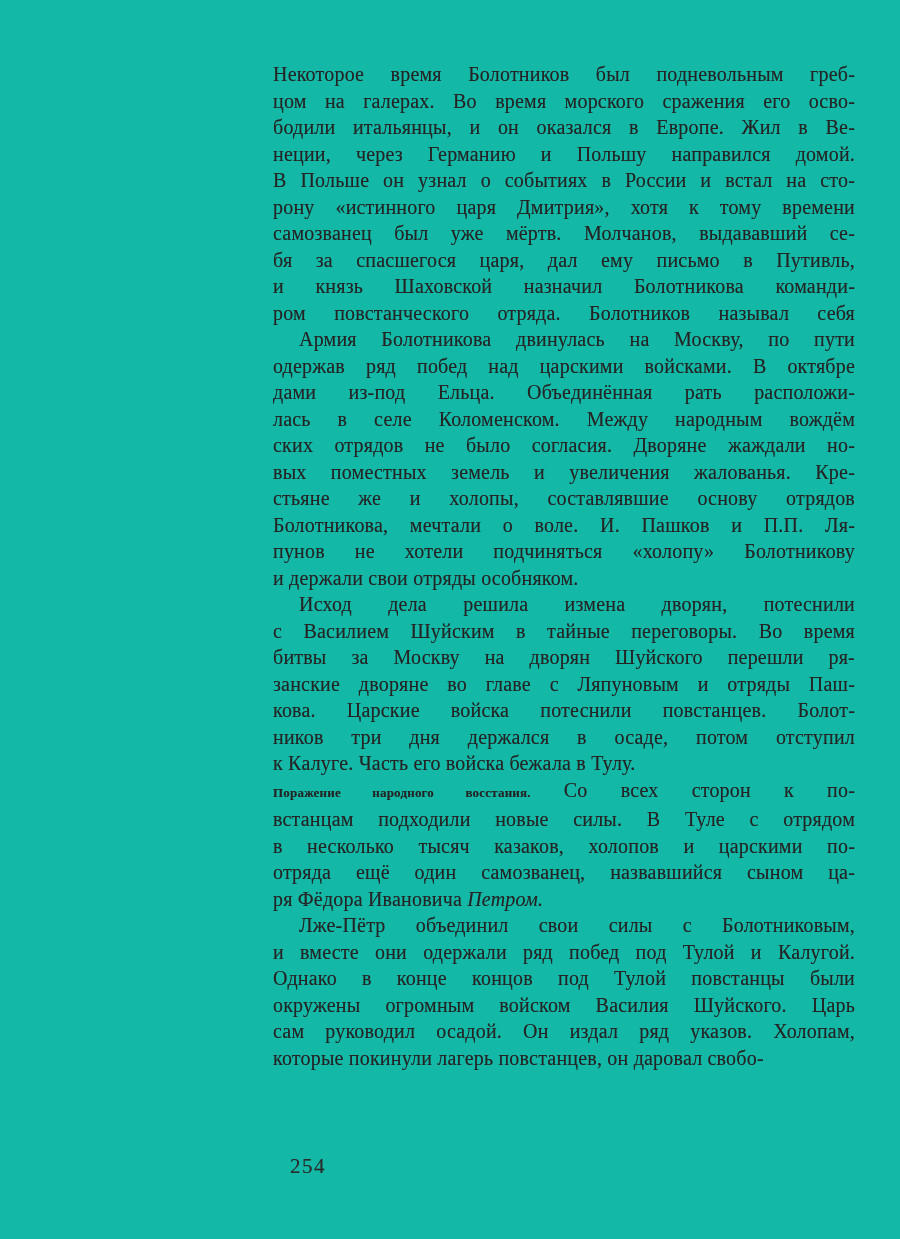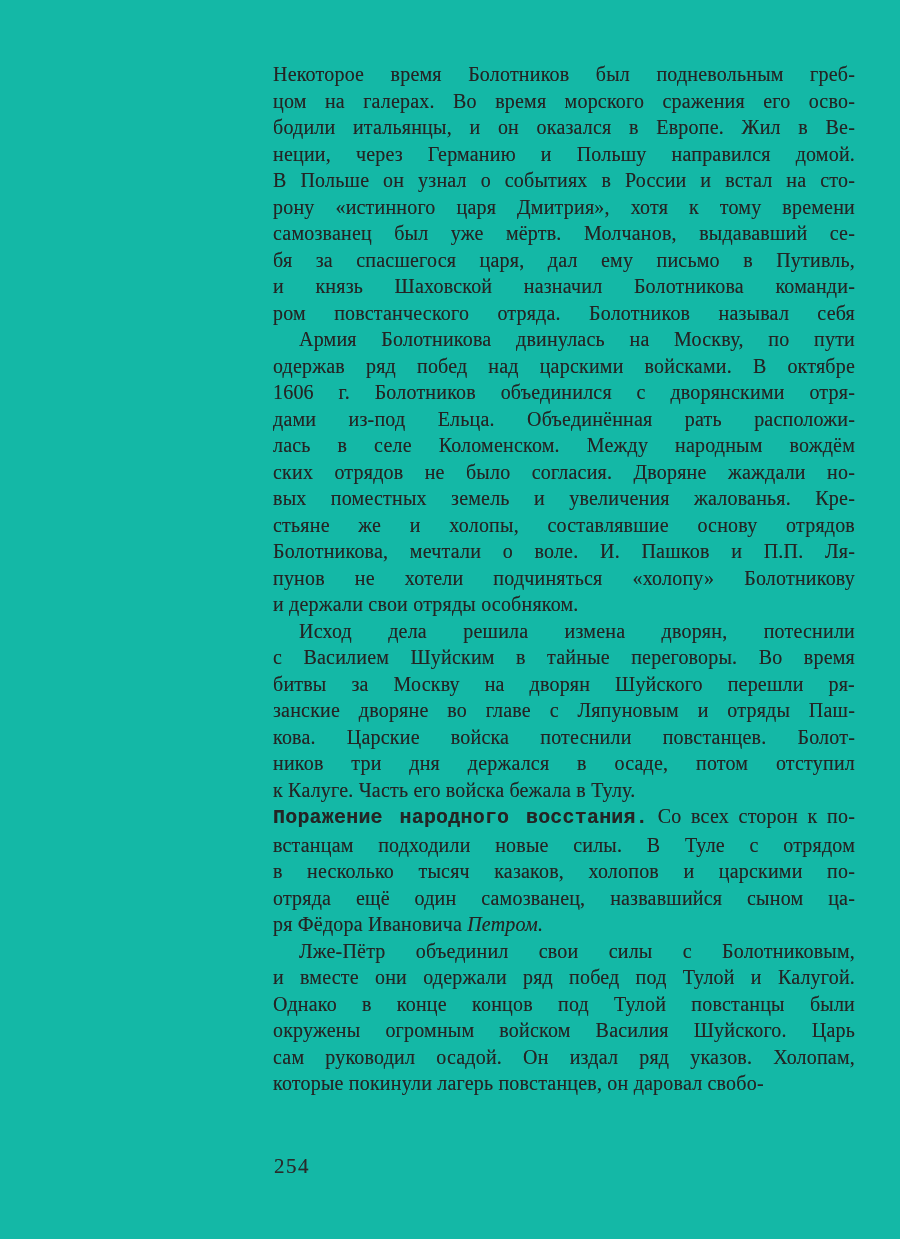--- a/index.html
+++ b/index.html
@@ -31,27 +31,27 @@
   }
   .line.just {
     text-align: justify;
     text-align-last: justify;
   }
   .line.indent {
     text-indent: 26px;
   }
   .seg-i { font-style: italic; }
   .seg-b {
-    font-family: Liberation Mono, monospace;
+    font-family: Liberation Serif, serif;
     font-weight: 700;
-    font-size: 20px;
+    font-size: 13px;
   }
   .page-number {
     position: absolute;
-    left: 274px;
+    left: 290px;
     top: 1152px;
     font-size: 21px;
     line-height: 28px;
     letter-spacing: 1.5px;
     color: #2a2a2a;
     text-shadow: 0 0 0.5px rgba(40,40,40,0.45);
   }
 </style>
 </head>
 <body>
@@ -63,21 +63,20 @@
       <div class="line just"><span>бодили итальянцы, и он оказался в Европе. Жил в Ве-</span></div>
       <div class="line just"><span>неции, через Германию и Польшу направился домой.</span></div>
       <div class="line just"><span>В Польше он узнал о событиях в России и встал на сто-</span></div>
       <div class="line just"><span>рону «истинного царя Дмитрия», хотя к тому времени</span></div>
       <div class="line just"><span>самозванец был уже мёртв. Молчанов, выдававший се-</span></div>
       <div class="line just"><span>бя за спасшегося царя, дал ему письмо в Путивль,</span></div>
       <div class="line just"><span>и князь Шаховской назначил Болотникова команди-</span></div>
       <div class="line just"><span>ром повстанческого отряда. Болотников называл себя</span></div>
       <div class="line just indent"><span>Армия Болотникова двинулась на Москву, по пути</span></div>
       <div class="line just"><span>одержав ряд побед над царскими войсками. В октябре</span></div>
-      <div class="line just"><span>1606 г. Болотников объединился с дворянскими отря-</span></div>
       <div class="line just"><span>дами из-под Ельца. Объединённая рать расположи-</span></div>
       <div class="line just"><span>лась в селе Коломенском. Между народным вождём</span></div>
       <div class="line just"><span>ских отрядов не было согласия. Дворяне жаждали но-</span></div>
       <div class="line just"><span>вых поместных земель и увеличения жалованья. Кре-</span></div>
       <div class="line just"><span>стьяне же и холопы, составлявшие основу отрядов</span></div>
       <div class="line just"><span>Болотникова, мечтали о воле. И. Пашков и П.П. Ля-</span></div>
       <div class="line just"><span>пунов не хотели подчиняться «холопу» Болотникову</span></div>
       <div class="line"><span>и держали свои отряды особняком.</span></div>
       <div class="line just indent"><span>Исход дела решила измена дворян, потеснили</span></div>
       <div class="line just"><span>с Василием Шуйским в тайные переговоры. Во время</span></div>

